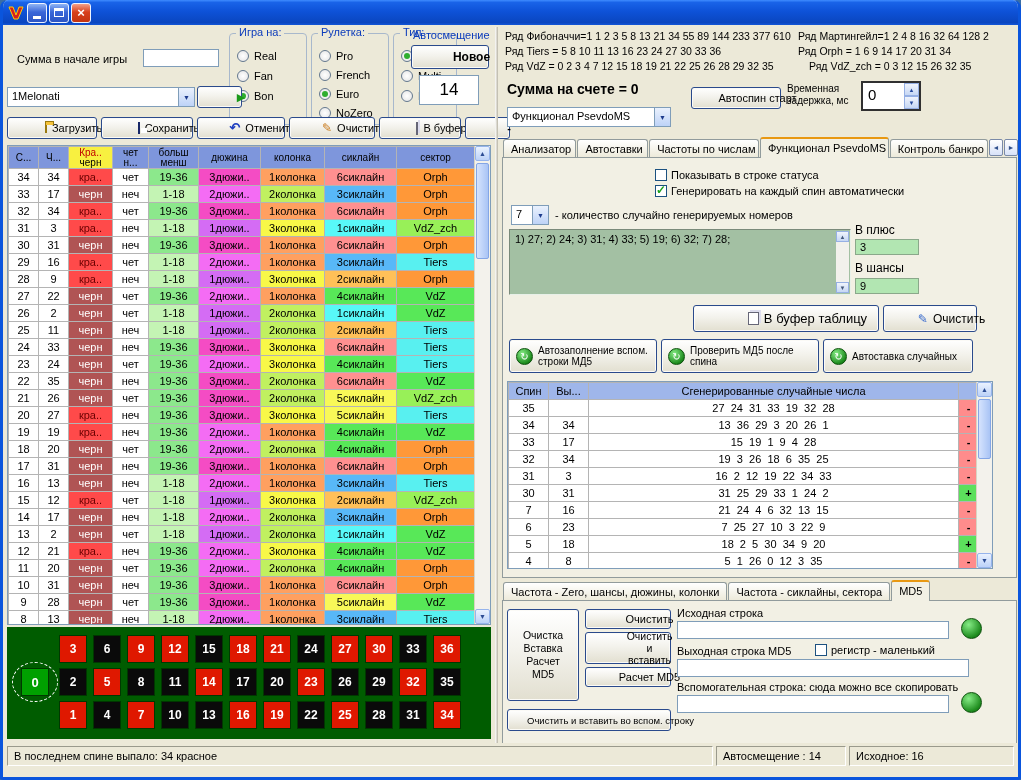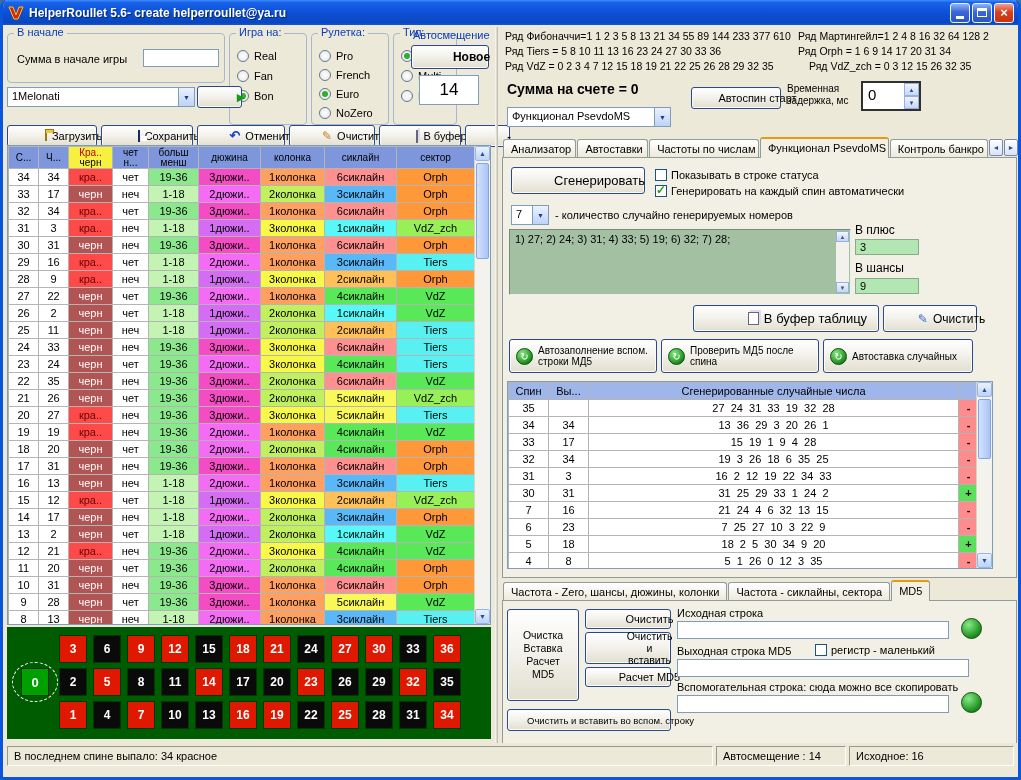--- a/index.html
+++ b/index.html
@@ -54,21 +54,21 @@
   .g-roul { left:308px; top:8px; width:78px; height:92px; }
   .g-roul .radio-row { height:19px; }
   .g-type { left:390px; top:8px; width:64px; height:92px; }
   .autoshift-title { left:410px; top:4px; color:#0b3bbb; }
   .new-btn { left:408px; top:20px; width:78px; height:24px; font-weight:bold; font-size:12px; }
   .autoshift-value { position:absolute; left:416px; top:50px; width:60px; height:30px; background:#fff; border:1px solid #7f9db9;
                      display:flex; align-items:center; justify-content:center; font-size:17px; }
   .preset-combo { left:4px; top:62px; width:188px; }
   .play-btn { left:194px; top:61px; width:26px; height:22px; }
   .play-ic { color:#1a9a1a; font-size:11px; }
-  .tb { top:100px; height:22px; }
+  .tb { top:92px; height:22px; }
   .tb-load { left:4px; width:90px; } .tb-save { left:98px; width:92px; } .tb-undo { left:194px; width:88px; }
   .tb-clear { left:286px; width:86px; } .tb-buf { left:376px; width:82px; } .tb-minus { left:462px; width:24px; font-weight:bold; }
   .ic-folder { width:14px; height:10px; background:#f6c33a; border:1px solid #9a7a10; position:relative; }
   .ic-folder::before { content:""; position:absolute; left:-1px; top:-3px; width:7px; height:3px; background:#f6c33a; border:1px solid #9a7a10; border-bottom:none; }
   .ic-floppy { width:12px; height:12px; background:#3858c8; border:1px solid #182868; position:relative; }
   .ic-floppy::after { content:""; position:absolute; left:2px; bottom:0; width:6px; height:5px; background:#fff; }
   .ic-undo { color:#2040c0; font-size:13px; font-weight:bold; line-height:10px; }
   .ic-brush { color:#c87818; font-size:12px; line-height:10px; }
   .ic-brush.blue { color:#3366cc; }
   .ic-copy { width:11px; height:13px; background:#fff; border:1px solid #667; box-shadow:2px -2px 0 -0px #dde; position:relative; }
@@ -182,35 +182,31 @@
 </head>
 <body>
 
 <div class="window">
   <div class="titlebar">
     <span class="title-icon">
       <svg width="16" height="16" viewBox="0 0 16 16">
           <polygon points="1,2 5,2 8,10 11,2 15,2 10,14 6,14" fill="#d42020" stroke="#ffcc00" stroke-width="1"></polygon>
         </svg>
     </span>
-    <span class="title-text">HelperRoullet 5.6- create helperroullet@ya.ru</span>
     <span class="tbtn">
         <span class="minglyph"></span>
       </span>
     <span class="tbtn">
         <span class="maxglyph"></span>
       </span>
     <span class="tbtn close">×</span>
   </div>
 
   <div class="content">
 
-    <div class="group g-start">
-      <span class="gtitle">В начале</span>
-    </div>
     <span class="lbl lbl-startsum" style="left:14px; top:28px;">Сумма в начале игры</span>
     <div class="input start-input" style="left:140px; top:24px;"></div>
 
     <div class="group g-game">
       <span class="gtitle">Игра на:</span>
       <div class="radios">
           <div class="radio-row">
             <span class="radio"></span>
             <span>Real</span>
           </div>
@@ -730,23 +726,20 @@
         <div class="tab">Анализатор</div>
         <div class="tab">Автоставки</div>
         <div class="tab">Частоты по числам</div>
         <div class="tab active">Функционал PsevdoMS</div>
         <div class="tab">Контроль банкро</div>
       </div>
     <div class="tab-arrow ta-left">◄</div>
     <div class="tab-arrow ta-right">►</div>
     <div class="panel main-panel"></div>
 
-    <div class="btn gen-btn">
-        <span>Сгенерировать</span>
-      </div>
     <div class="cbrow cb-status">
         <span class="cb"></span>
         <span>Показывать в строке статуса</span>
       </div>
     <div class="cbrow cb-auto">
         <span class="cb checked"></span>
         <span>Генерировать на каждый спин автоматически</span>
       </div>
     <div class="combo count-combo">
       <span class="cval">7</span>

